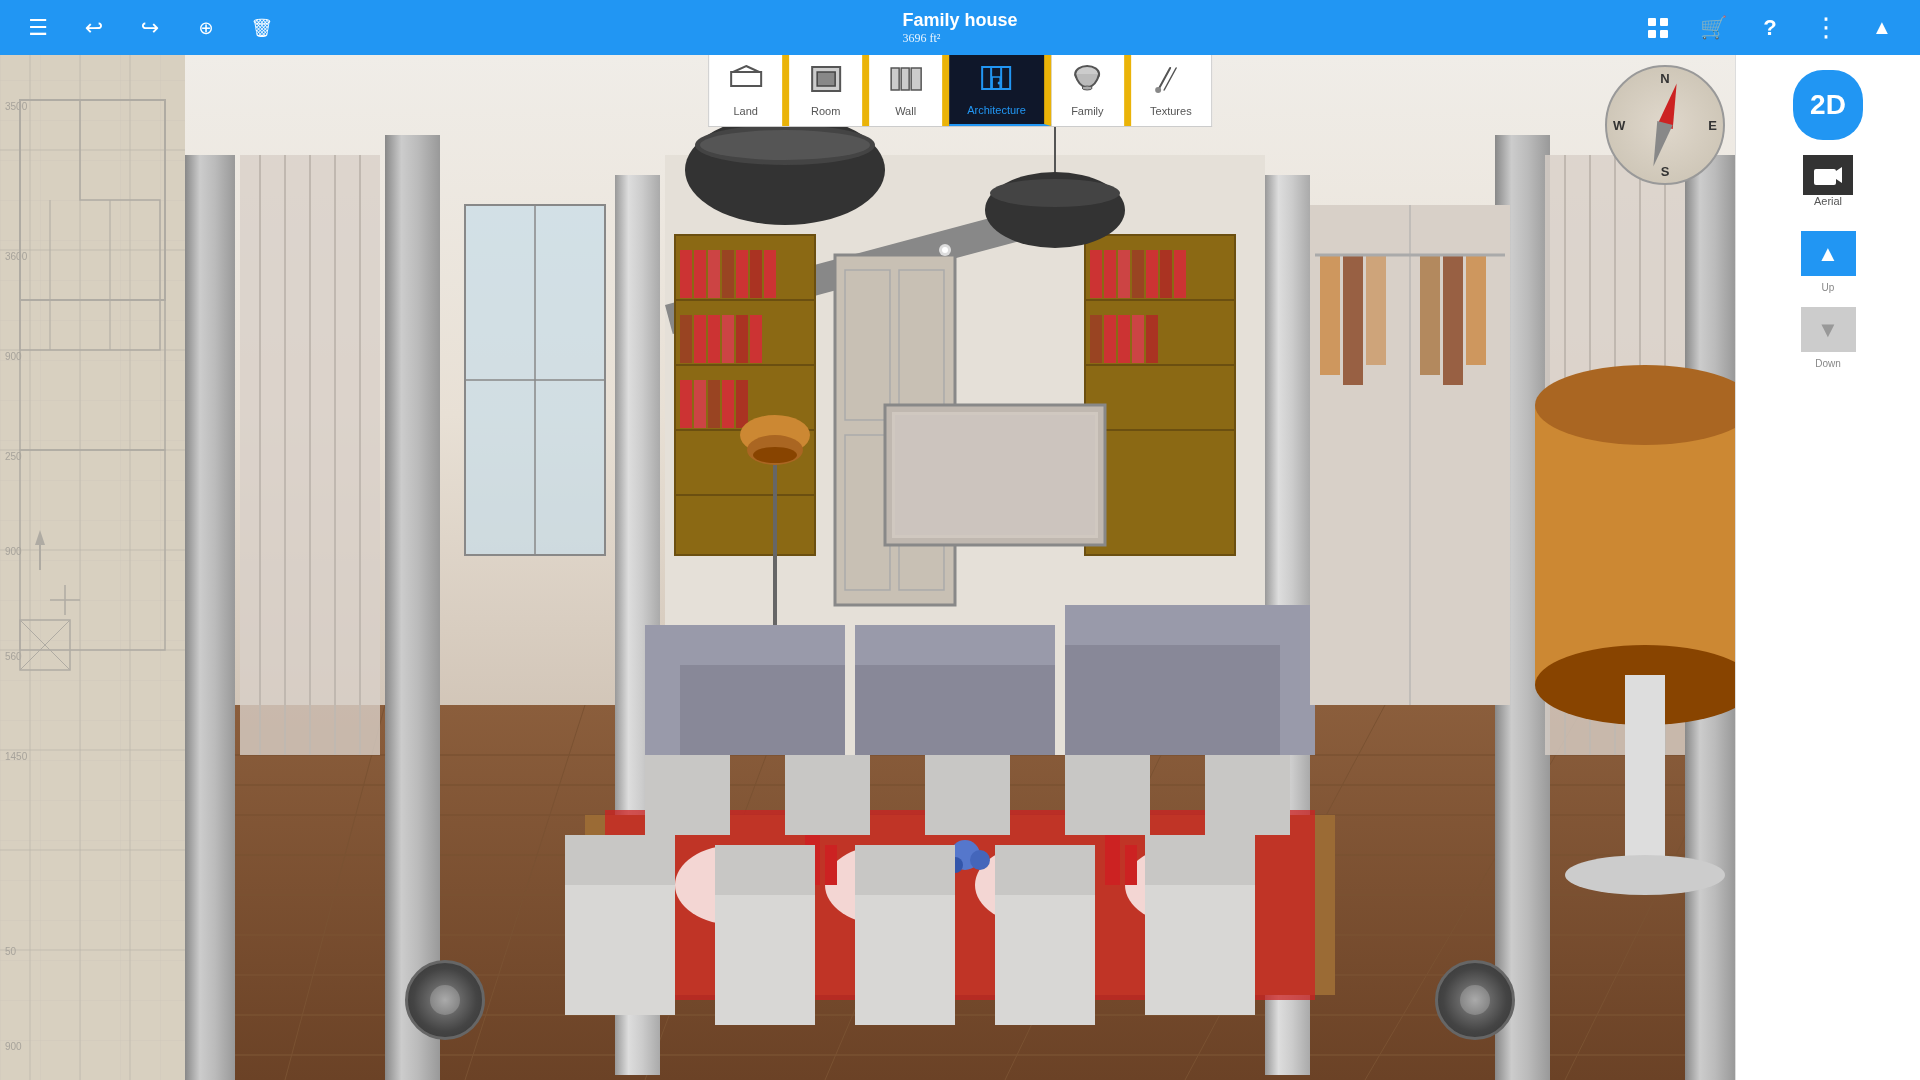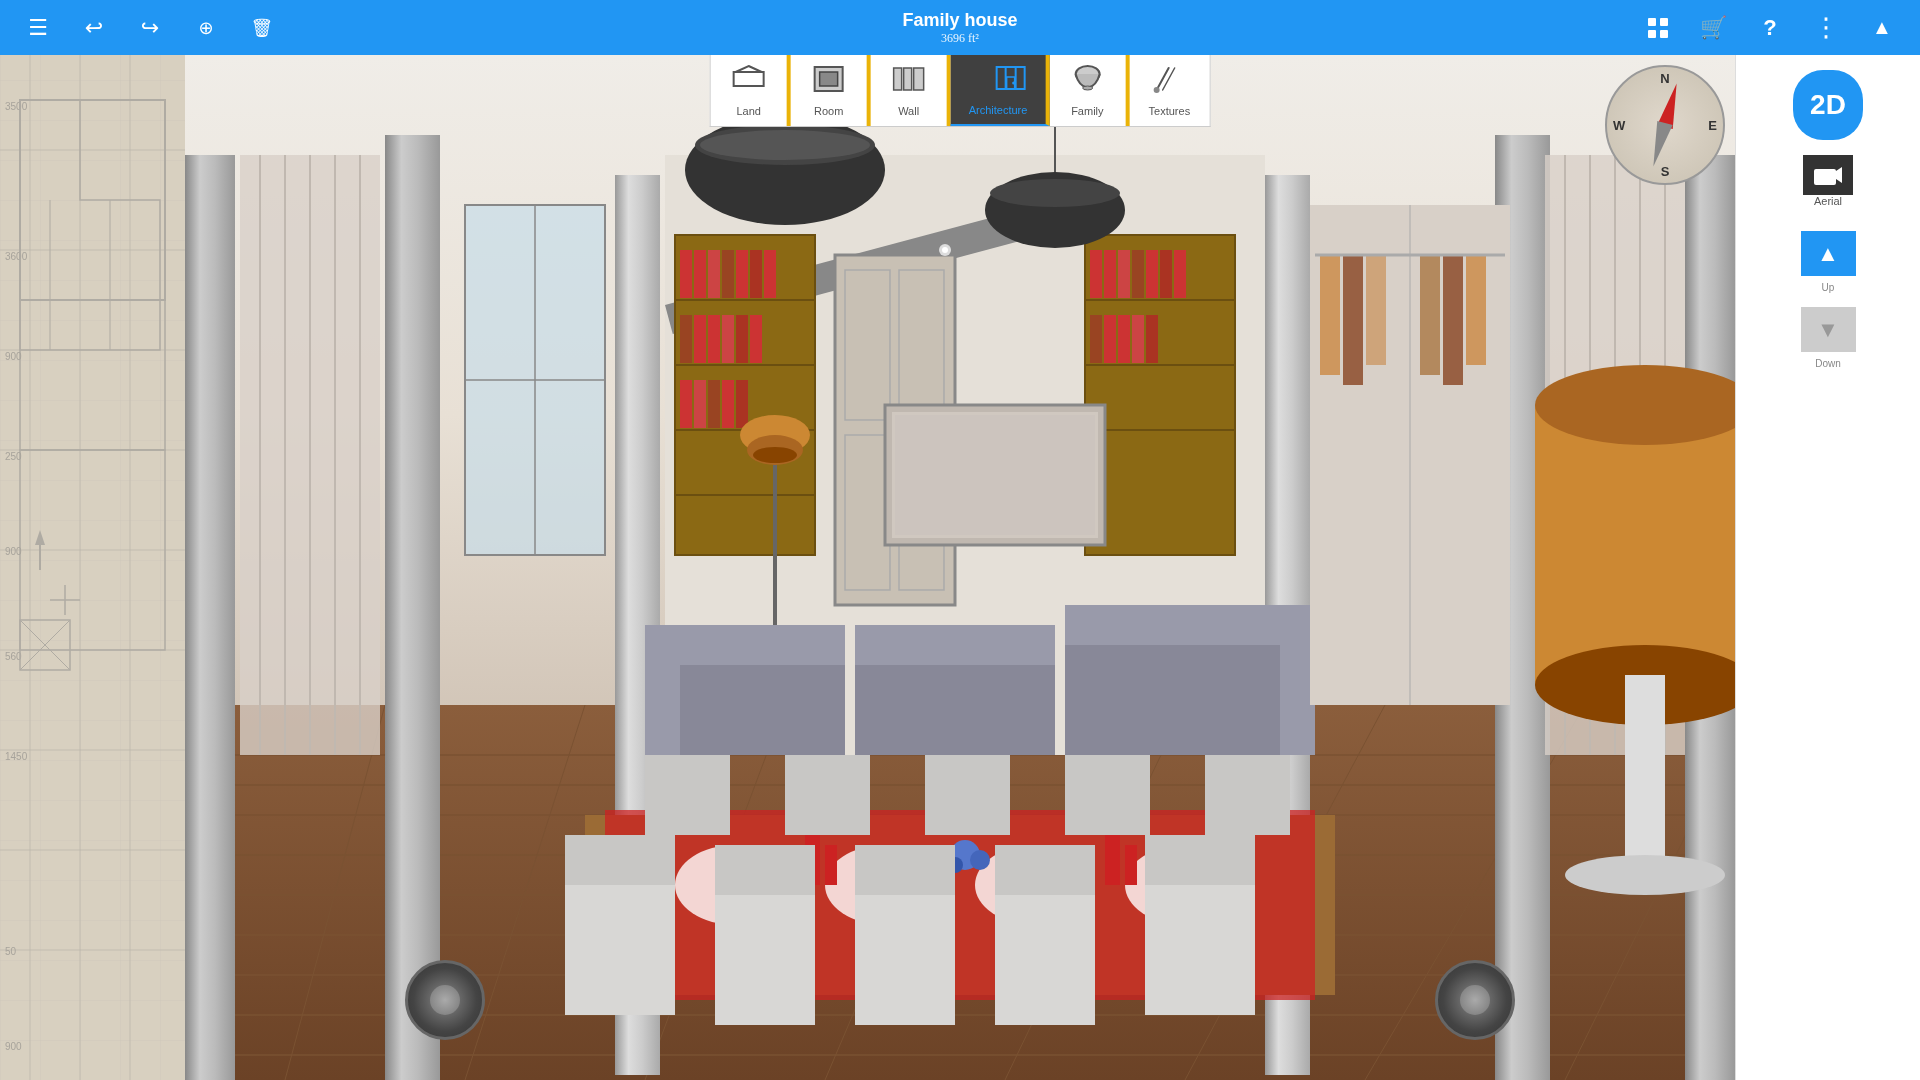--- a/index.html
+++ b/index.html
@@ -48,21 +48,20 @@
     .header-left {
       display: flex;
       align-items: center;
       gap: 20px;
     }
 
     .header-center {
       position: absolute;
       left: 50%;
       transform: translateX(-50%);
-      text-align: center;
       color: white;
     }
 
     .header-title {
       font-size: 18px;
       font-weight: bold;
       color: white;
     }
 
     .header-subtitle {
@@ -102,31 +101,30 @@
       z-index: 99;
     }
 
     .toolbar-item {
       display: flex;
       flex-direction: column;
       align-items: center;
       justify-content: center;
       padding: 8px 18px;
       cursor: pointer;
-      border-right: 4px solid #eab308;
+      border-right: 7px solid #eab308;
       min-width: 80px;
       gap: 4px;
     }
 
     .toolbar-item:last-child { border-right: none; }
 
     .toolbar-item.active {
-      background: #404040;
+      background: #0f172a;
       border-bottom: 2px solid #2196F3;
-      align-items: flex-end;
     }
 
     .toolbar-item .icon {
       font-size: 28px;
       color: #333;
     }
 
     .toolbar-item.active .icon {
       color: #2196F3;
     }

